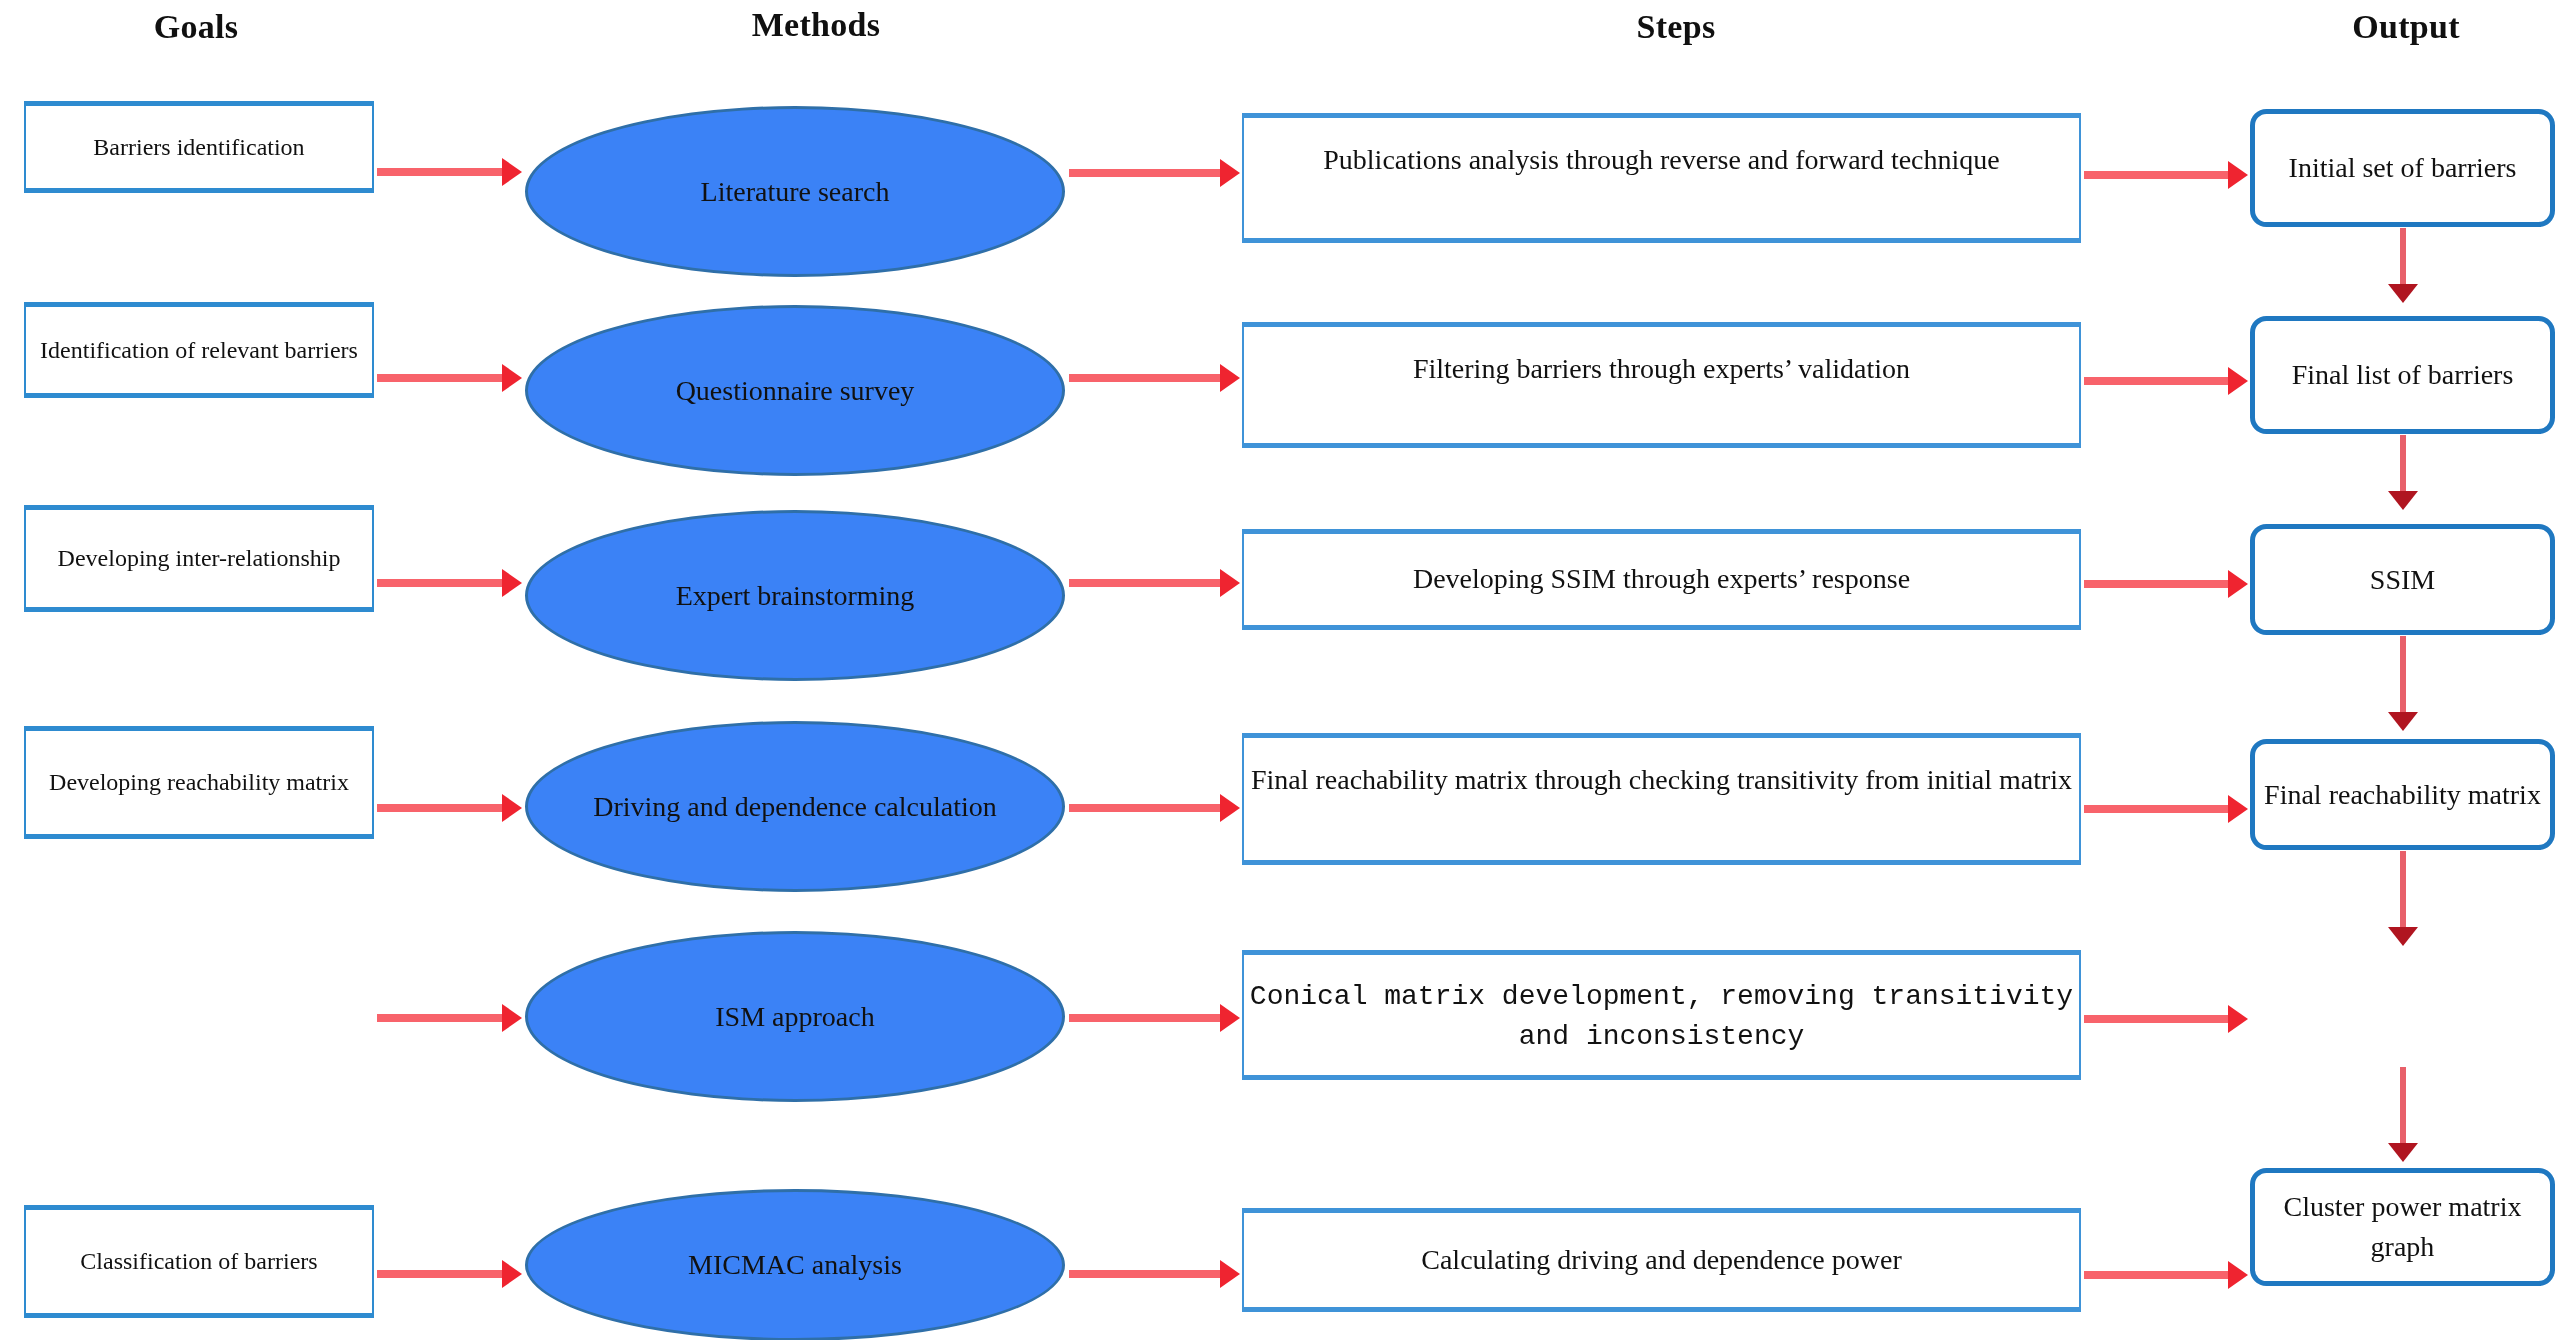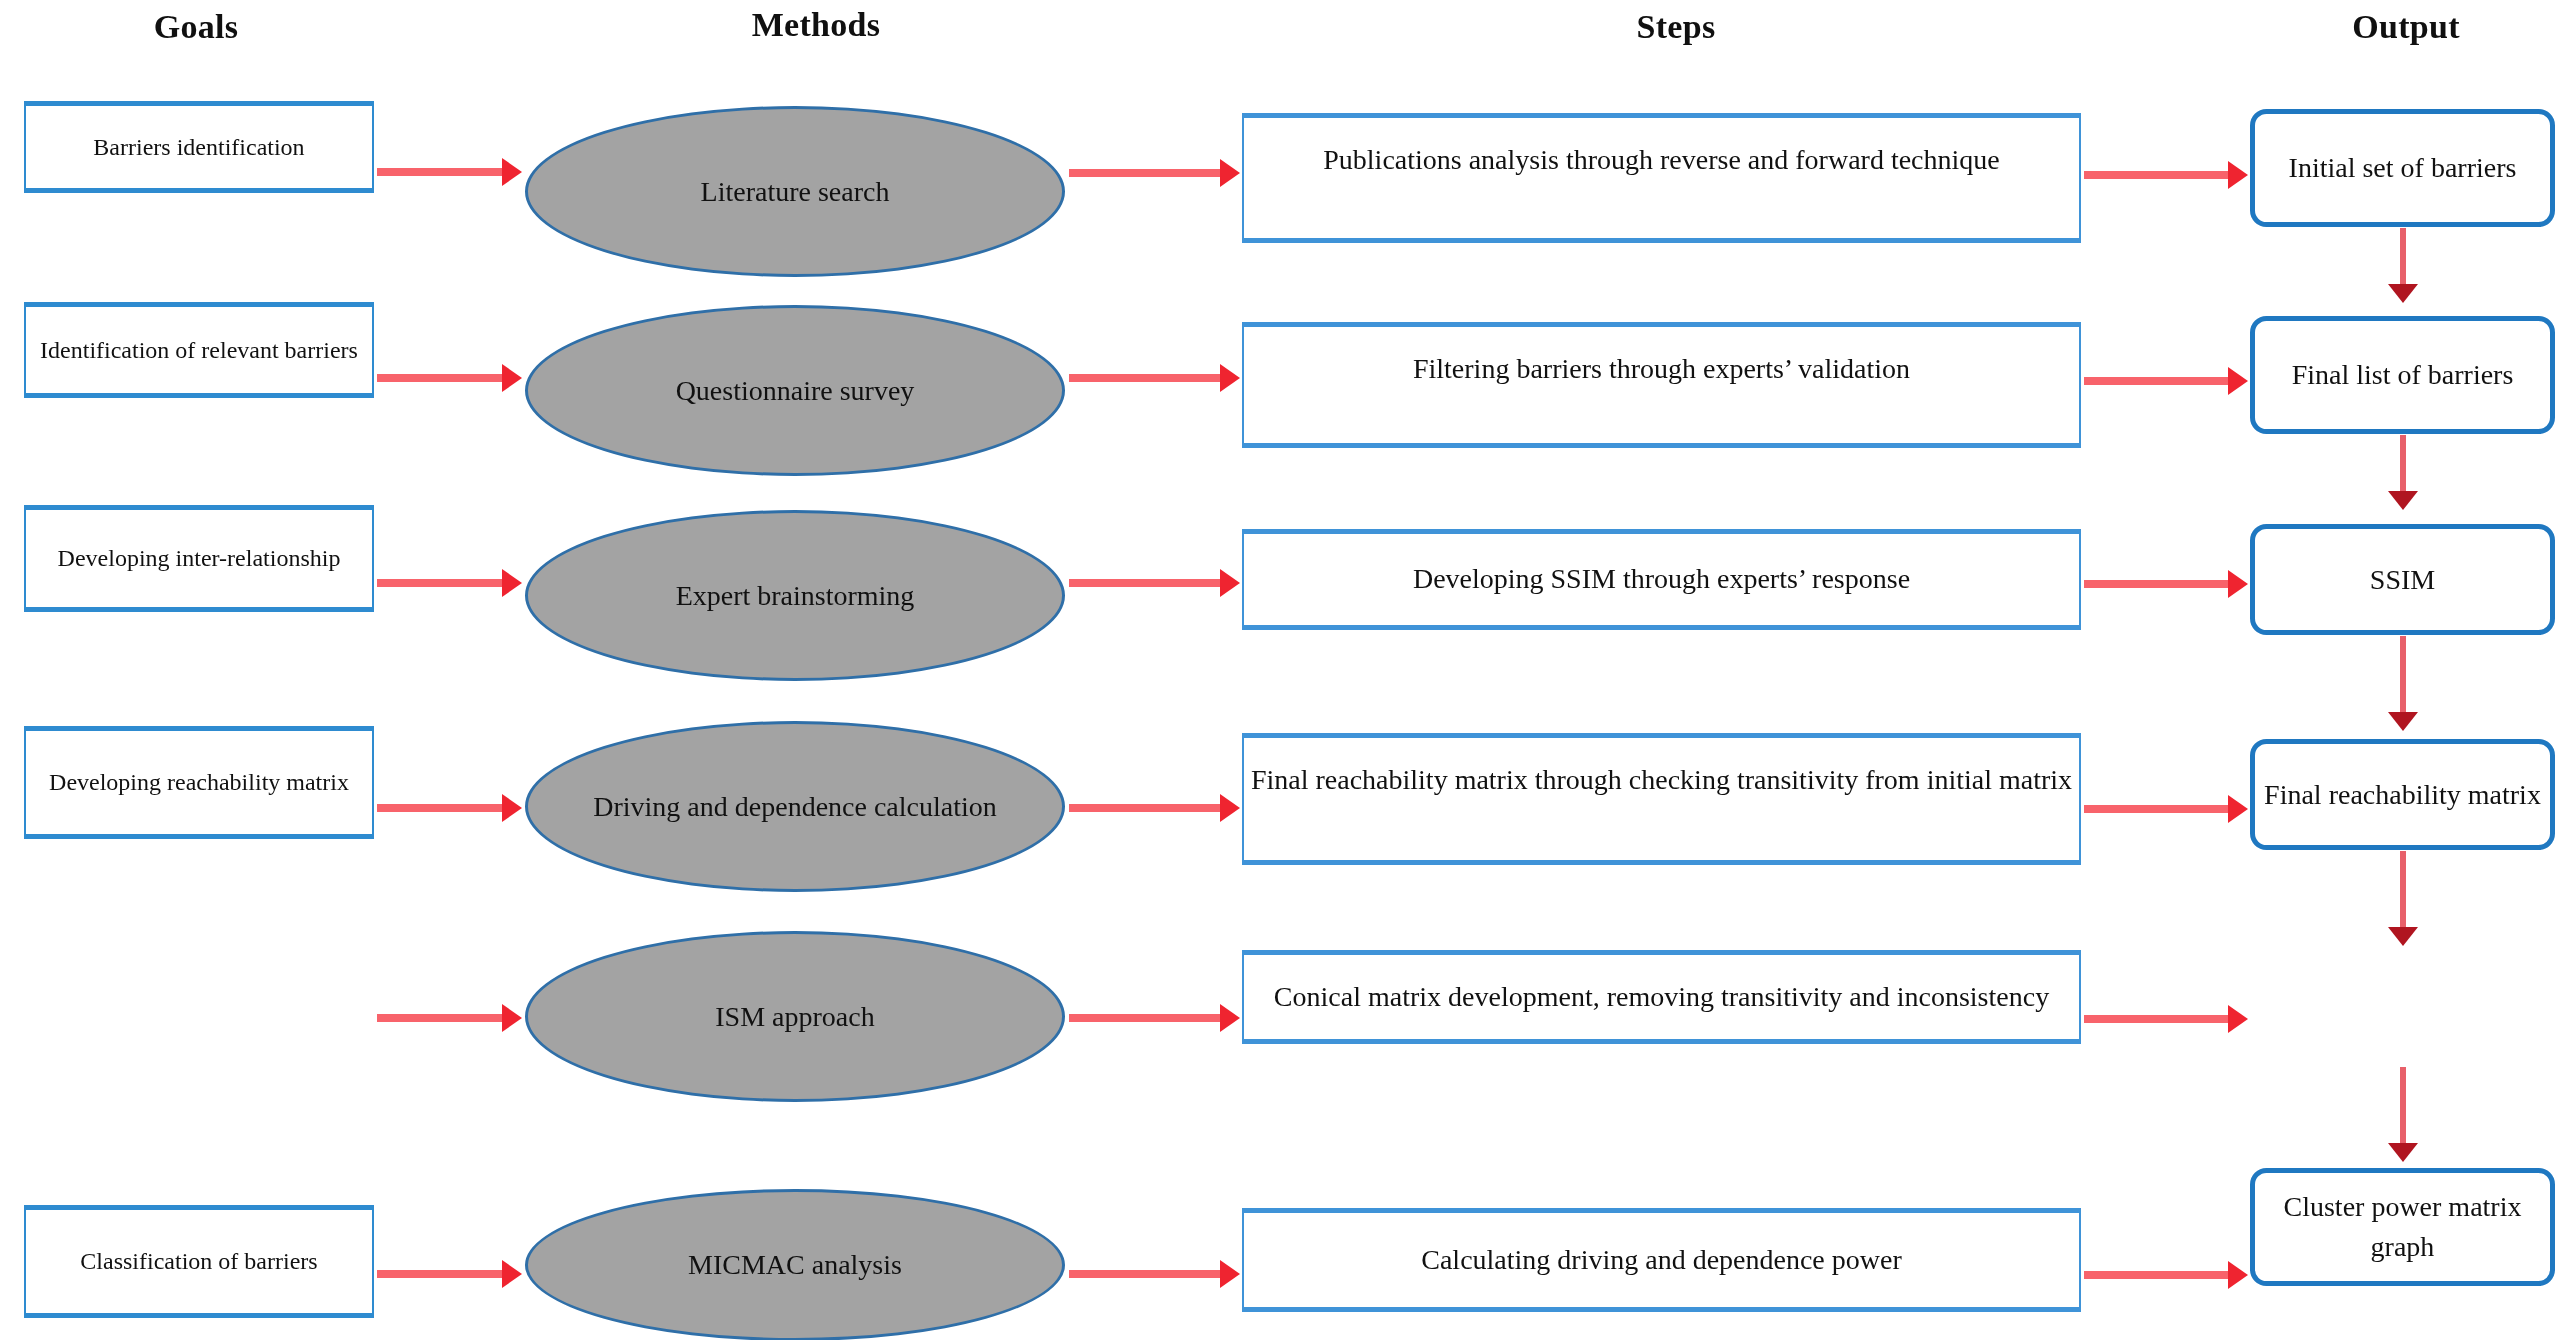--- a/index.html
+++ b/index.html
@@ -42,21 +42,21 @@
     text-align: center;
     font-size: 24px;
     line-height: 1.42;
     color: #111111;
     padding: 0 7.6px;
   }
   
   .method-ellipse {
     position: absolute;
     box-sizing: border-box;
-    background: #a3a3a3;
+    background: #3b82f6;
     border: 3.2px solid #2f6fa8;
     border-radius: 50%;
     display: flex;
     align-items: center;
     justify-content: center;
     text-align: center;
     font-size: 28px;
     line-height: 1.42;
     color: #111111;
     padding: 0 25px;
@@ -190,21 +190,21 @@
   <div class="h-arrow" style="left:2084px; top:805px; width:145px;"></div>
 
   <div class="output-box" style="left:2250px; top:739px; width:305px; height:111px;">Final reachability matrix</div>
   <div class="v-arrow" style="left:2400px; top:851px; height:77px;"></div>
 
   <div class="h-arrow" style="left:377px; top:1014px; width:126px;"></div>
 
   <div class="method-ellipse" style="left:525px; top:931px; width:540px; height:171px;">ISM approach</div>
   <div class="h-arrow" style="left:1069px; top:1014px; width:152px;"></div>
 
-  <div class="step-box top-align" style="left:1242px; top:950px; width:839px; height:94px;">Conical matrix development, removing transitivity and inconsistency</div>
+  <div class="step-box top-align" style="left:1242px; top:950px; width:839px; height:130px;font-family:Liberation Mono, monospace;">Conical matrix development, removing transitivity and inconsistency</div>
   <div class="h-arrow" style="left:2084px; top:1015px; width:145px;"></div>
 
   <div class="v-arrow" style="left:2400px; top:1067px; height:77px;"></div>
 
   <div class="goal-box" style="left:24px; top:1205px; width:350px; height:113px;">Classification of barriers</div>
   <div class="h-arrow" style="left:377px; top:1270px; width:126px;"></div>
 
   <div class="method-ellipse" style="left:525px; top:1189px; width:540px; height:152px;">MICMAC analysis</div>
   <div class="h-arrow" style="left:1069px; top:1270px; width:152px;"></div>
 

